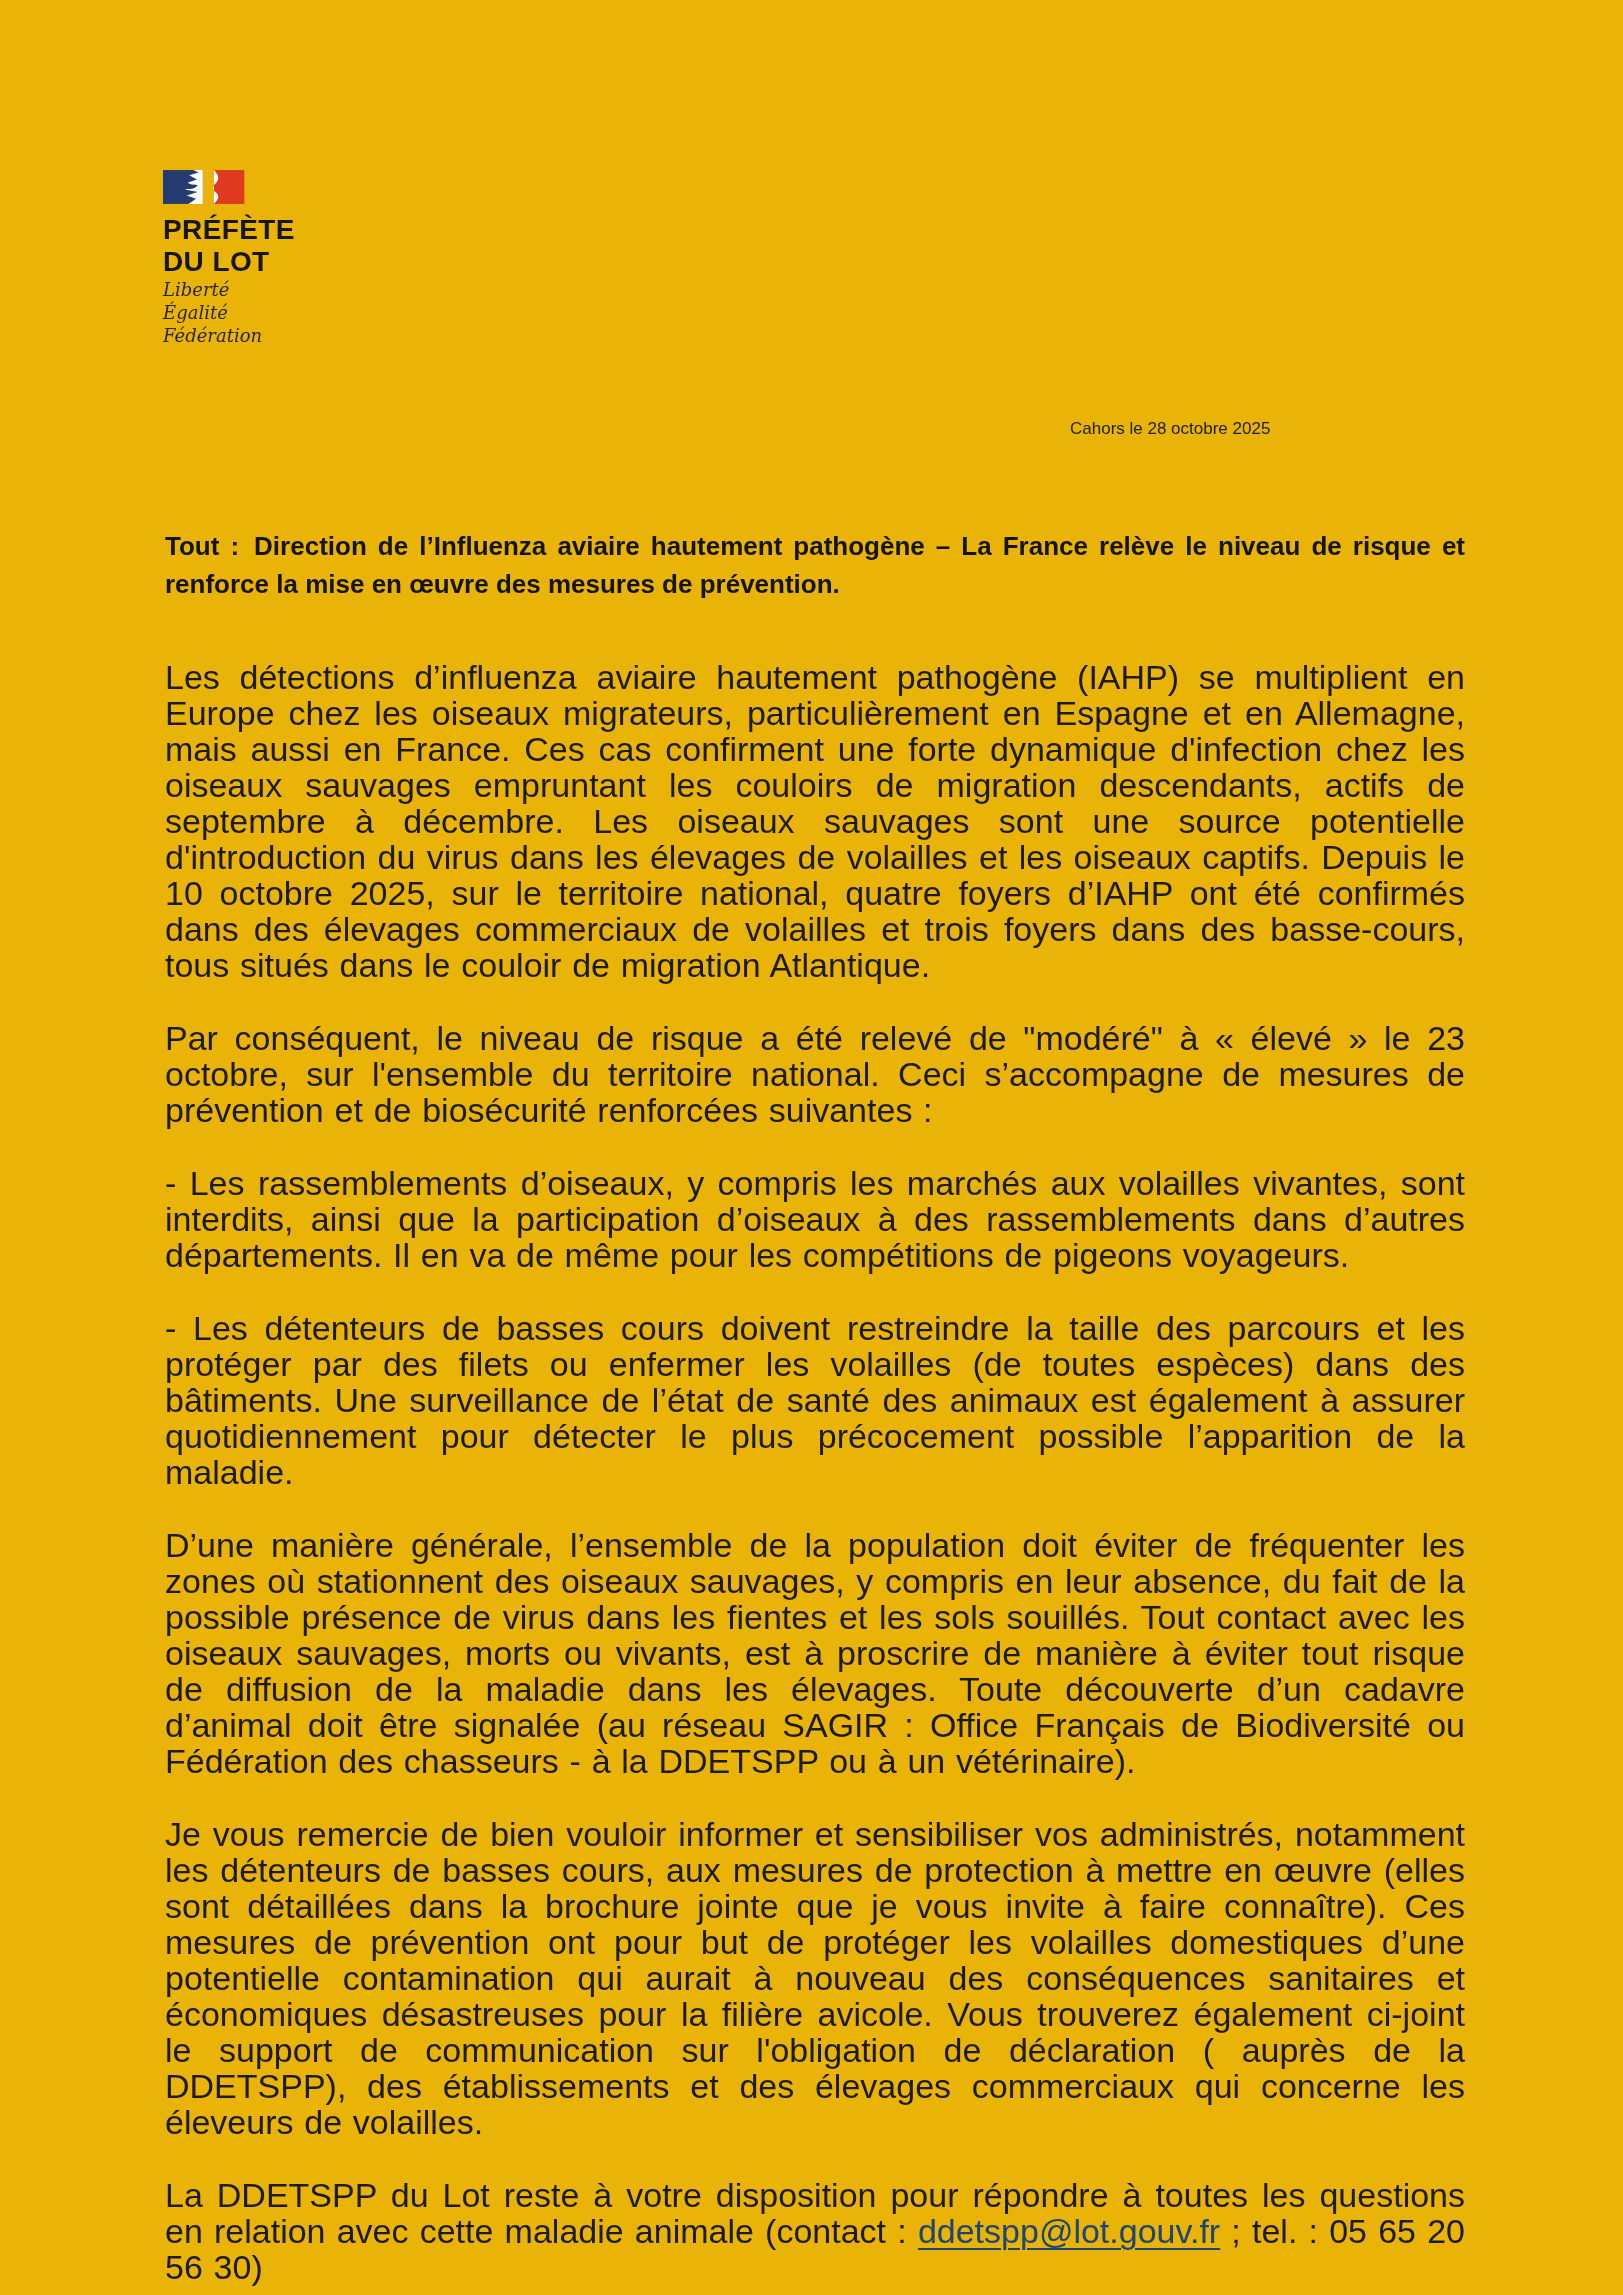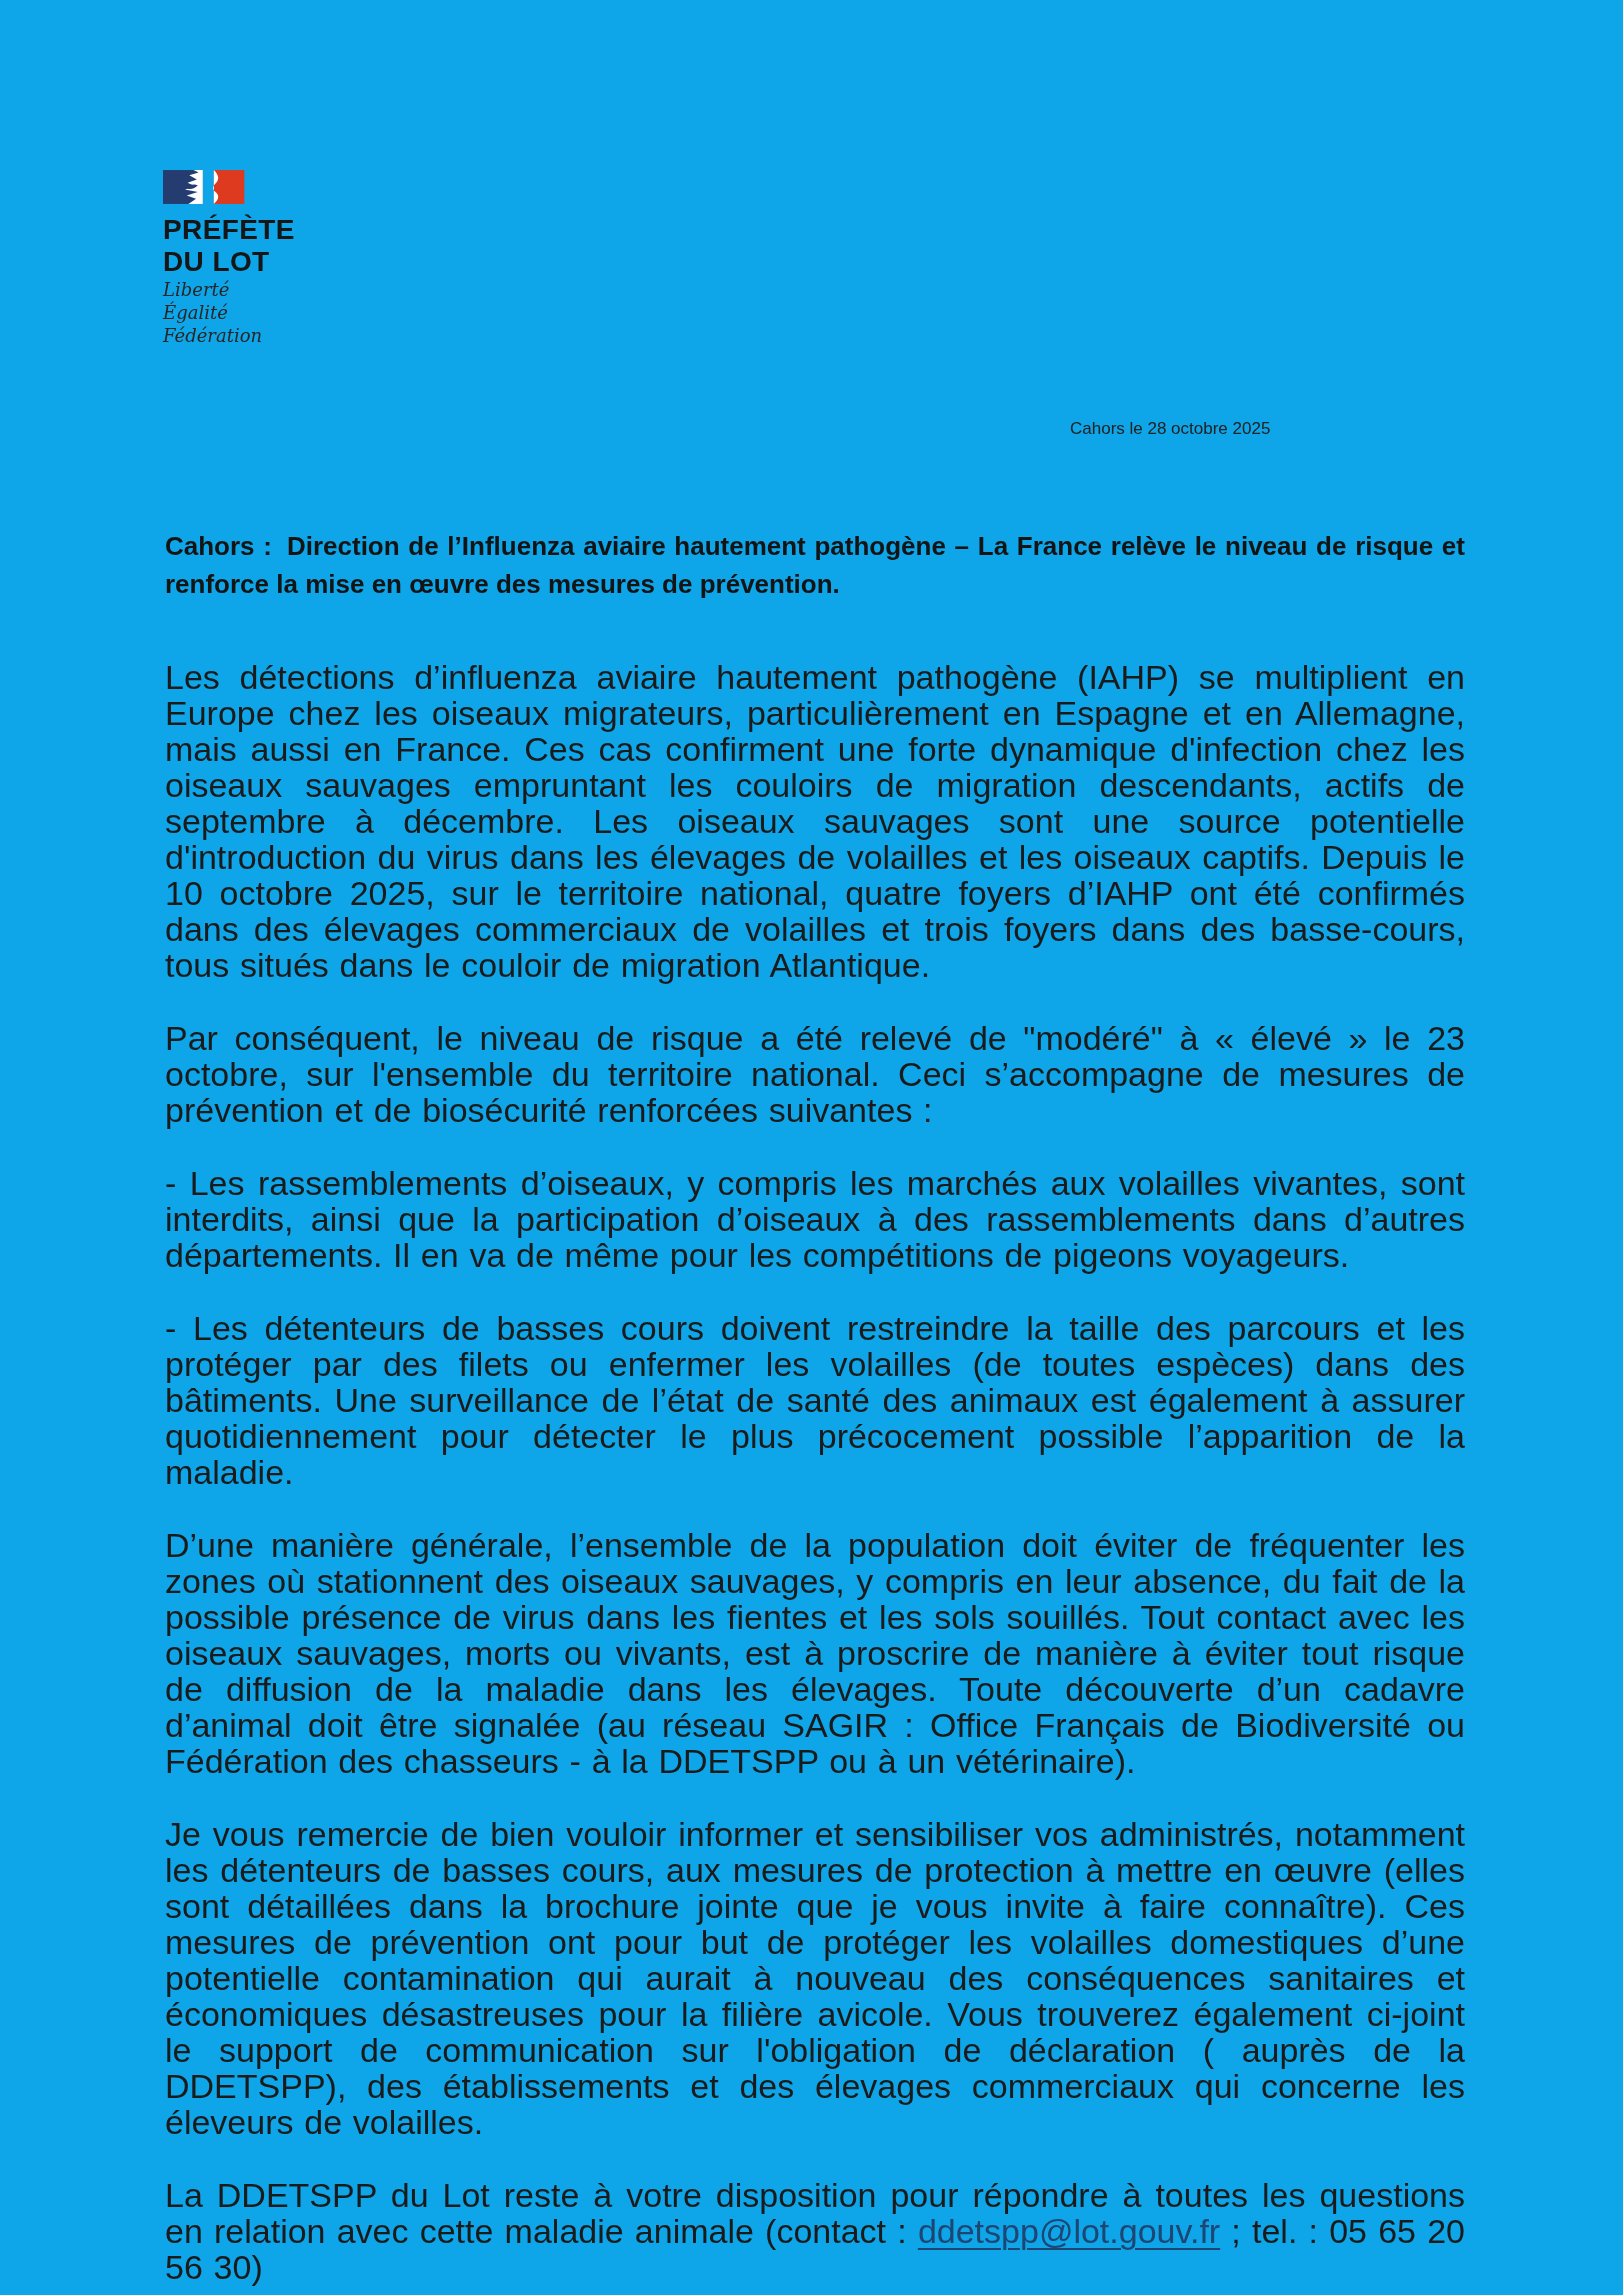--- a/index.html
+++ b/index.html
@@ -9,21 +9,21 @@
     height: 2295px;
     position: relative;
     background: #fdfdfd;
     font-family: "Liberation Sans", sans-serif;
     color: #1b1b1b;
     overflow: hidden;
   }
   .page {
     position: absolute;
     inset: 0;
-    background: #0ea5e9;
+    background: #eab308;
   }
 
   
   .brand { position: absolute; left: 163px; top: 169px; }
   .flag { display: block; }
   .brand-title {
     margin-top: 8.5px;
     font-weight: 700;
     font-size: 28px;
     line-height: 32px;
@@ -119,21 +119,21 @@
       <div>Liberté</div>
       <div>Égalité</div>
       <div>Fédération</div>
     </div>
   </div>
 
 
   <div class="dateline">Cahors le 28 octobre 2025</div>
 
   <div class="subject">
-    <span class="subject-label">Cahors :</span><span>Direction de l’Influenza aviaire hautement pathogène – La France relève le niveau de risque et renforce la mise en œuvre des mesures de prévention.</span>
+    <span class="subject-label">Tout :</span><span>Direction de l’Influenza aviaire hautement pathogène – La France relève le niveau de risque et renforce la mise en œuvre des mesures de prévention.</span>
   </div>
 
   <div class="bodytext">
     <p>Les détections d’influenza aviaire hautement pathogène (IAHP) se multiplient en Europe chez les oiseaux migrateurs, particulièrement en Espagne et en Allemagne, mais aussi en France. Ces cas confirment une forte dynamique d'infection chez les oiseaux sauvages empruntant les couloirs de migration descendants, actifs de septembre à décembre. Les oiseaux sauvages sont une source potentielle d'introduction du virus dans les élevages de volailles et les oiseaux captifs. Depuis le 10 octobre 2025, sur le territoire national, quatre foyers d’IAHP ont été confirmés dans des élevages commerciaux de volailles et trois foyers dans des basse-cours, tous situés dans le couloir de migration Atlantique.</p>
     <p>Par conséquent, le niveau de risque a été relevé de "modéré"  à « élevé » le 23 octobre, sur l'ensemble du territoire national. Ceci s’accompagne de mesures de prévention et de biosécurité renforcées suivantes :</p>
     <p>- Les rassemblements d’oiseaux, y compris les marchés aux volailles vivantes, sont interdits, ainsi que la participation d’oiseaux à des rassemblements dans d’autres départements. Il en va de même pour les compétitions de pigeons voyageurs.</p>
     <p>- Les détenteurs de basses cours doivent restreindre la taille des parcours et les protéger par des filets ou enfermer les volailles (de toutes espèces) dans des bâtiments. Une surveillance de l’état de santé des animaux est également à assurer quotidiennement pour détecter le plus précocement possible l’apparition de la maladie.</p>
     <p>D’une manière générale, l’ensemble de la population doit éviter de fréquenter les zones où stationnent des oiseaux sauvages, y compris en leur absence, du fait de la possible présence de virus dans les fientes et les sols souillés. Tout contact avec les oiseaux sauvages, morts ou vivants, est à proscrire de manière à éviter tout risque de diffusion de la maladie dans les élevages. Toute découverte d’un cadavre d’animal doit être signalée (au réseau SAGIR : Office Français de Biodiversité ou Fédération des chasseurs - à la DDETSPP ou à un vétérinaire).</p>
     <p>Je vous remercie de bien vouloir informer et sensibiliser vos administrés, notamment les détenteurs de basses cours, aux mesures de protection à mettre en œuvre (elles sont détaillées dans la brochure jointe que je vous invite à faire connaître). Ces mesures de prévention ont pour but de protéger les volailles domestiques d’une potentielle contamination qui aurait à nouveau des conséquences sanitaires et économiques désastreuses pour la filière avicole. Vous trouverez également ci-joint le support de communication sur l'obligation de déclaration ( auprès de la DDETSPP), des établissements et des élevages commerciaux qui concerne les éleveurs de volailles.</p>
     <p><span>La DDETSPP du Lot reste à votre disposition pour répondre à toutes les questions en relation avec cette maladie animale (contact : </span><a class="email-link">ddetspp@lot.gouv.fr</a><span> ; tel. : 05 65 20 56 30)</span></p>

